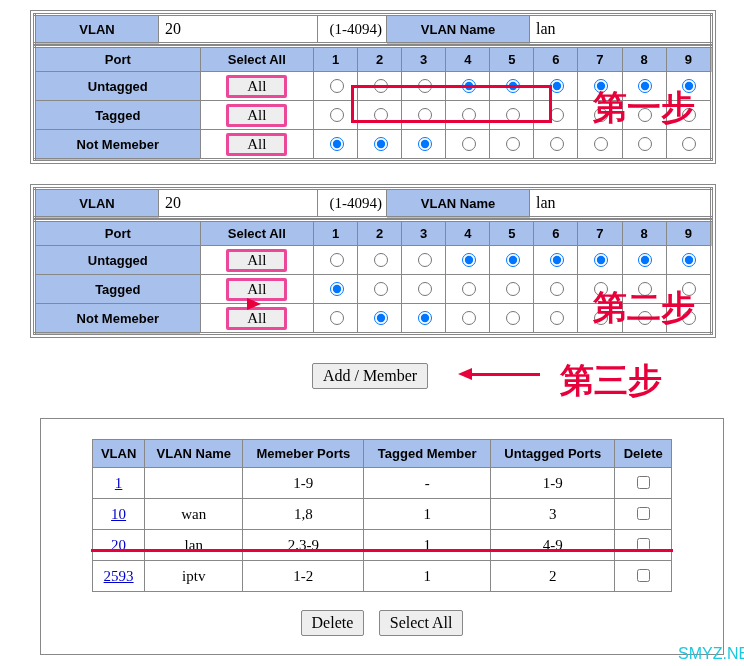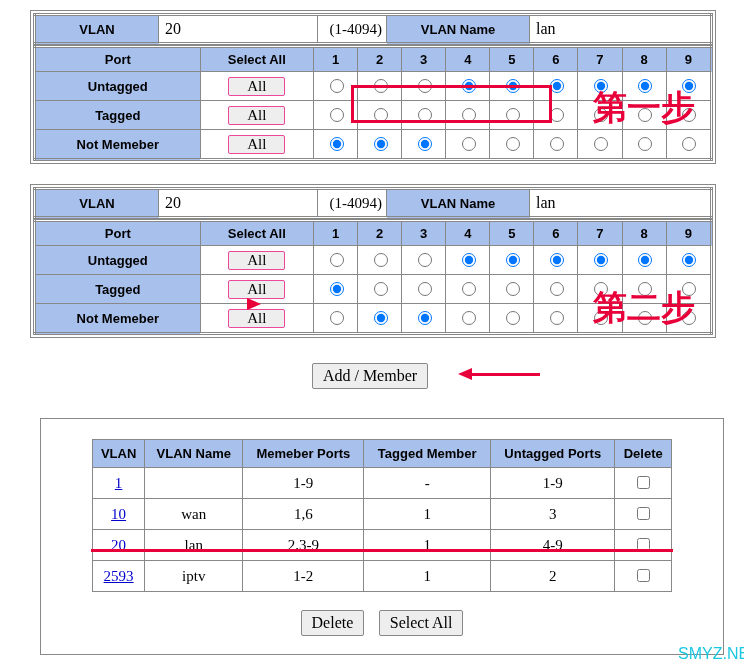--- a/index.html
+++ b/index.html
@@ -7,21 +7,21 @@
 table{border-collapse:collapse;width:100%}
 table.outer{border:3px double #888}
 .hdr-cell{background:#a8c0ec;text-align:center;font-weight:bold;padding:4px 6px;border:1px solid #888}
 .input-cell{border:1px solid #888;padding:2px 4px}
 .port-hdr{background:#a8c0ec;text-align:center;font-weight:bold;padding:4px 2px;border:1px solid #888;width:28px}
 .row-label{background:#a8c0ec;text-align:center;font-weight:bold;padding:4px 6px;border:1px solid #888;width:110px}
 .sel-cell{border:1px solid #888;text-align:center;padding:2px;width:80px}
 .radio-cell{border:1px solid #888;text-align:center;padding:4px 2px;width:28px}
 input[type=text]{font-size:16px;font-family:'Times New Roman',serif;border:none;outline:none;width:100%;padding:2px}
 .range{font-family:'Times New Roman',serif;font-size:15px}
-button.all{font-family:'Times New Roman',serif;font-size:15px;padding:0 18px;background:#eee;border:1px solid #ec4899;border-radius:2px;cursor:pointer}
+button.all{font-family:'Times New Roman',serif;font-size:15px;padding:0 18px;background:#eee;border:3px solid #ec4899;border-radius:2px;cursor:pointer}
 input[type=radio]{width:14px;height:14px;cursor:pointer}
 .step-label{position:absolute;color:#e8003a;font-family:'KaiTi','SimSun',serif;font-size:34px;font-weight:bold}
 .red-box{position:absolute;border:3px solid #e8003a;pointer-events:none}
 .arrow-line{position:absolute;height:3px;background:#e8003a}
 .arrow-head{position:absolute;width:0;height:0;border-top:6px solid transparent;border-bottom:6px solid transparent;border-right:14px solid #e8003a}
 .arrow-head-r{border-left:14px solid #e8003a;border-right:none}
 .watermark{position:absolute;font-family:'Times New Roman',serif;font-size:40px;color:#aaa;opacity:0.7;pointer-events:none}
 .smyz{position:absolute;right:5px;bottom:2px;color:#1cc8e0;font-size:16px;font-family:Arial}
 .action-btn{font-family:'Times New Roman',serif;font-size:16px;padding:3px 10px;background:#eee;border:1px solid #888;border-radius:2px;cursor:pointer}
 .vlan-table{margin:10px auto;border-collapse:collapse;width:580px}
@@ -178,20 +178,21 @@
 <div class="step-label" style="right:20px;top:100px">第二步</div>
 <div class="arrow-head arrow-head-r" style="left:216px;top:113px"></div>
 </div>
 
 <div style="position:relative;height:60px;margin-left:20px;width:680px">
   <div style="text-align:center;padding-top:5px">
     <button class="action-btn">Add / Member</button>
   </div>
   <div class="arrow-line" style="left:440px;top:15px;width:70px"></div>
   <div class="arrow-head" style="left:428px;top:10px"></div>
+  <div class="step-label" style="left:530px;top:0">第三步</div>
 </div>
 
 <div style="border:1px solid #888;padding:10px 40px;margin:0 30px;position:relative">
   <table class="vlan-table" id="vlantab">
       <tbody>
         <tr>
           <th>VLAN</th>
           <th>VLAN Name</th>
           <th>Memeber Ports</th>
           <th>Tagged Member</th>
@@ -202,21 +203,21 @@
           <td><a href="#">1</a></td>
           <td></td>
           <td>1-9</td>
           <td>-</td>
           <td>1-9</td>
           <td><input type="checkbox" style=""></td>
         </tr>
         <tr>
           <td><a href="#">10</a></td>
           <td>wan</td>
-          <td>1,6</td>
+          <td>1,8</td>
           <td>1</td>
           <td>3</td>
           <td><input type="checkbox" style=""></td>
         </tr>
         <tr>
           <td><a href="#">20</a></td>
           <td>lan</td>
           <td>2,3-9</td>
           <td>1</td>
           <td>4-9</td>

